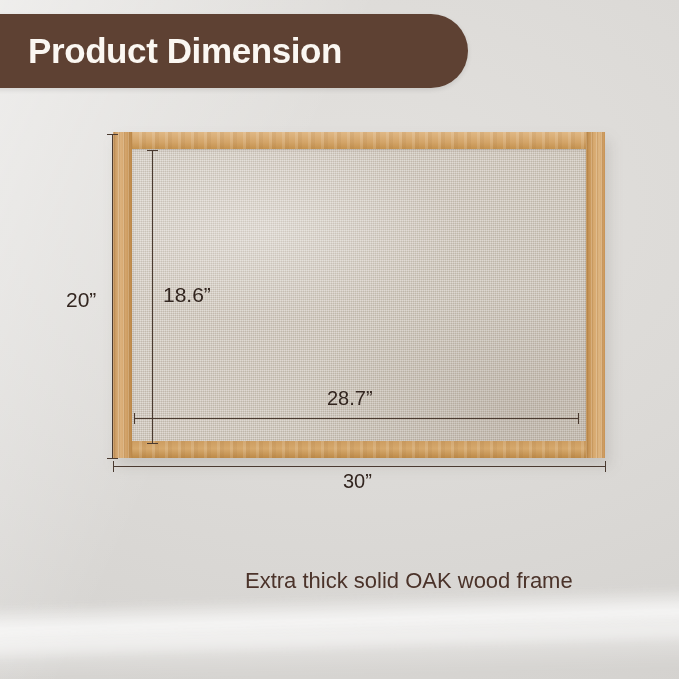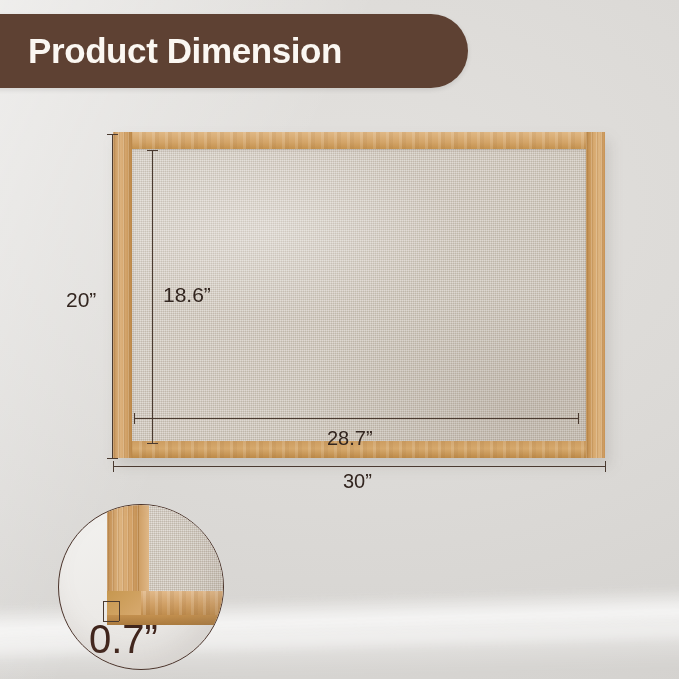--- a/index.html
+++ b/index.html
@@ -178,21 +178,21 @@
 
   .dim-label {
     position: absolute;
     color: #332620;
     font-family: "Liberation Sans", sans-serif;
     white-space: nowrap;
   }
 
   #label-20 { left: 66px; top: 288px; font-size: 21px; }
   #label-186 { left: 157px; top: 283px; font-size: 21px; margin-left: 6px; }
-  #label-287 { left: 327px; top: 387px; font-size: 20px; margin-top: 40px; }
+  #label-287 { left: 327px; top: 387px; font-size: 20px; }
   #label-30  { left: 343px; top: 470px; font-size: 20px; }
 
   
   #detail-circle {
     position: absolute;
     left: 58px;
     top: 504px;
     width: 164px;
     height: 164px;
     border-radius: 50%;
@@ -341,33 +341,16 @@
   <div class="dim-line dim-h" style="left:134px; top:418px; width:444px;"></div>
   <div class="dim-tick-v" style="left:134px; top:413px;"></div>
   <div class="dim-tick-v" style="left:578px; top:413px;"></div>
   <div class="dim-label" id="label-287">28.7”</div>
 
   <div class="dim-line dim-h" style="left:113px; top:466px; width:492px;"></div>
   <div class="dim-tick-v" style="left:113px; top:461px;"></div>
   <div class="dim-tick-v" style="left:605px; top:461px;"></div>
   <div class="dim-label" id="label-30">30”</div>
 
-  <div id="detail-circle">
-    <div id="zoom-fabric"></div>
-    <div id="zoom-vert-stile"></div>
-    <div id="zoom-vert-face"></div>
-    <div id="zoom-horiz-rail"></div>
-    <div id="zoom-miter"></div>
-    <div id="zoom-horiz-edge"></div>
-
-    <div id="depth-bracket">
-      <div class="bk" style="left:0px; top:0px; width:16px; height:1px;"></div>
-      <div class="bk" style="left:0px; top:0px; width:1px; height:20px;"></div>
-      <div class="bk" style="left:16px; top:0px; width:1px; height:20px;"></div>
-      <div class="bk" style="left:0px; top:20px; width:16px; height:1px;"></div>
-    </div>
-
-    <div id="label-07">0.7”</div>
-    <div class="inner-shadow"></div>
-  </div>
-
+
+  <div id="caption">Extra thick solid OAK wood frame</div>
 
 </div>
 
 </body></html>

